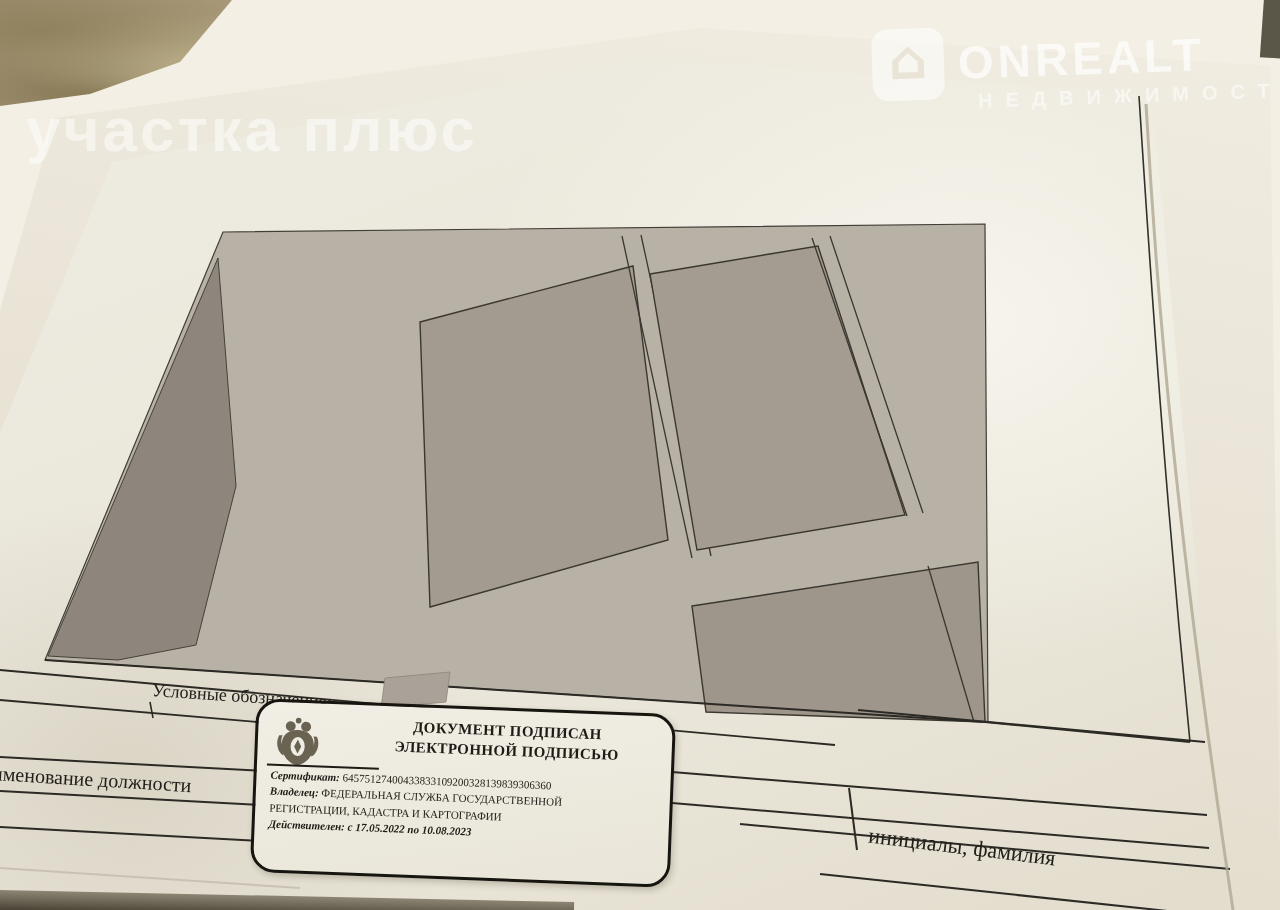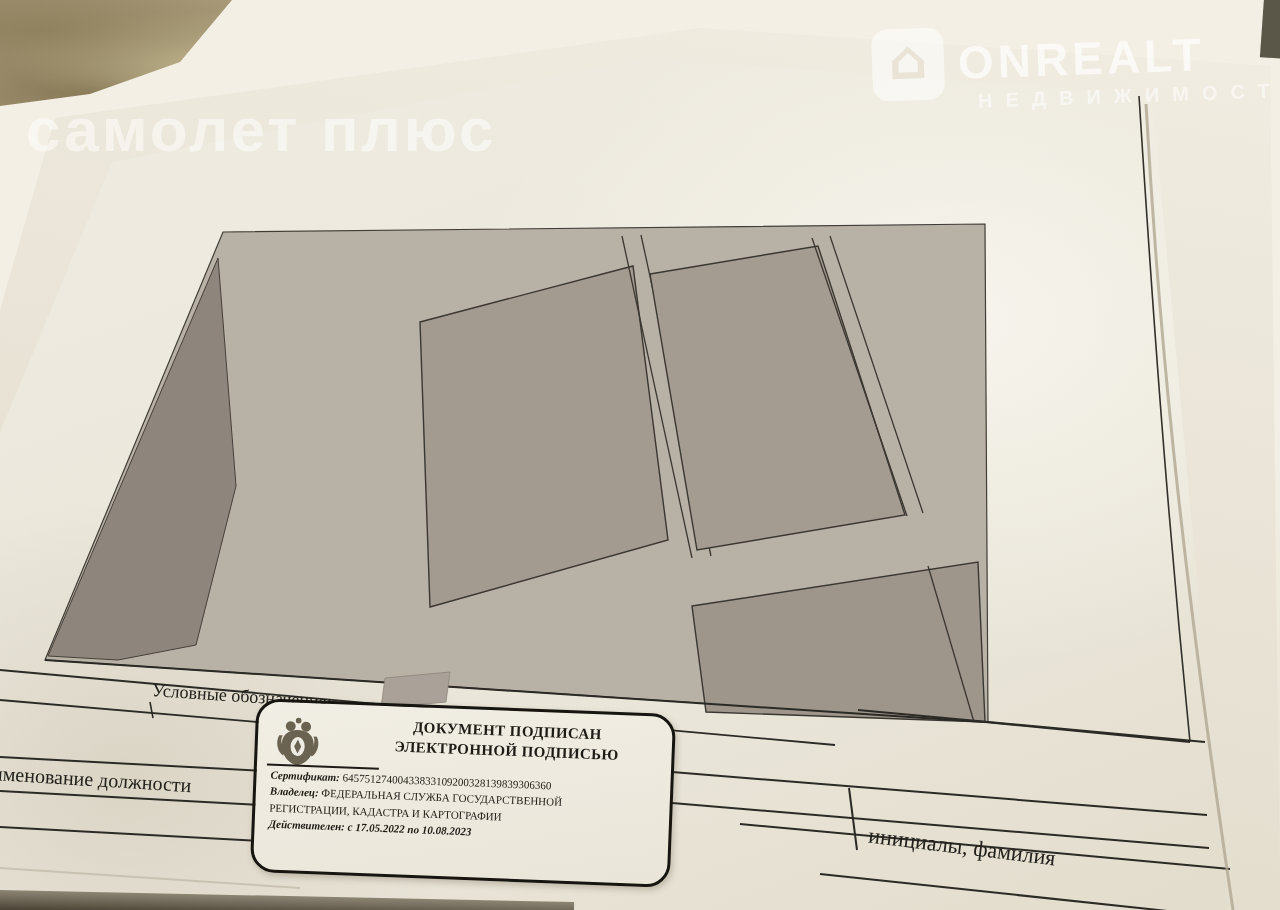--- a/index.html
+++ b/index.html
@@ -228,20 +228,20 @@
       <div>ЭЛЕКТРОННОЙ ПОДПИСЬЮ</div>
     </div>
     <div class="details">
       <div><span class="lbl">Сертификат:</span> <span>64575127400433833109200328139839306360</span></div>
       <div><span class="lbl">Владелец:</span> <span>ФЕДЕРАЛЬНАЯ СЛУЖБА ГОСУДАРСТВЕННОЙ</span></div>
       <div>РЕГИСТРАЦИИ, КАДАСТРА И КАРТОГРАФИИ</div>
       <div><span class="lbl">Действителен: с 17.05.2022 по 10.08.2023</span></div>
     </div>
   </div>
 
-  <div id="wm-samolet" class="z7">самолет плюс</div>
+  <div id="wm-samolet" class="z7">участка плюс</div>
   <div id="wm-onrealt" class="z7">
     <span id="wm-onrealt-icon">⌂</span>
     <span id="wm-onrealt-text">ONREALT</span>
   </div>
   <div id="wm-onrealt-sub" class="z7">НЕДВИЖИМОСТЬ</div>
 
 </div>
 
 </body></html>

